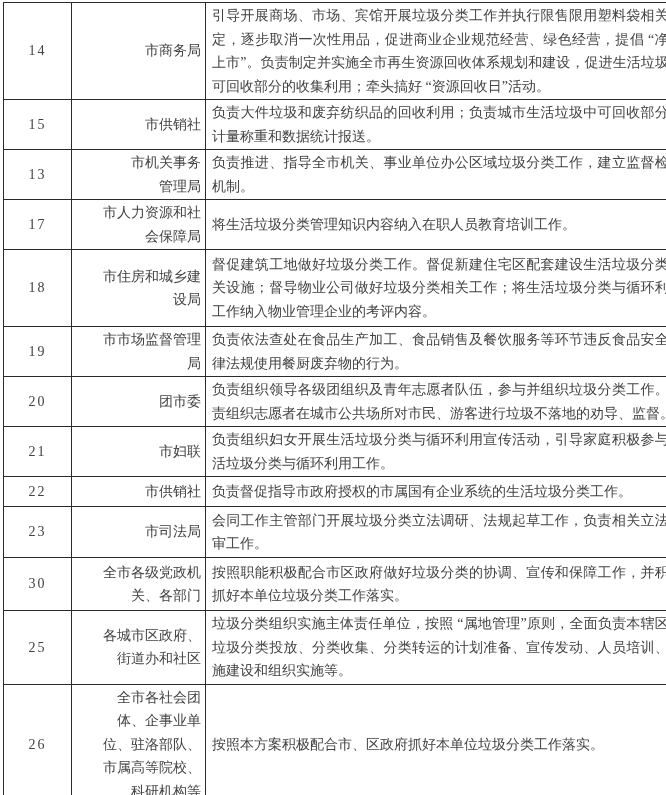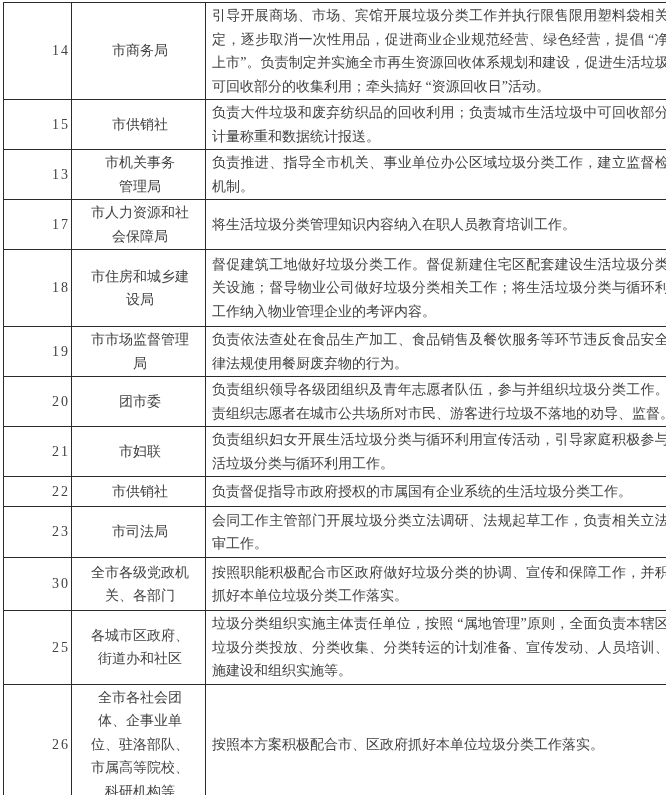--- a/index.html
+++ b/index.html
@@ -28,29 +28,29 @@
   table.duty-table td {
     border: 1px solid #2b2b2b;
     vertical-align: middle;
     color: #424242;
     font-size: 14px;
     line-height: 23.5px;
     overflow: hidden;
   }
   td.col-no {
     width: 65px;
-    text-align: right;
+    text-align: center;
     letter-spacing: 2px;
     font-size: 13px;
   }
   td.col-dept {
     width: 122px;
     padding: 1px 4px 1px 7px;
     white-space: pre-line;
-    text-align: center;
+    text-align: right;
     margin-top: 12px;
   }
   td.col-duty {
     width: 471px;
     padding: 1px 5px 1px 6px;
     text-align: justify;
     text-justify: inter-ideograph;
   }
   
   tr.r0  { height: 94px; }

